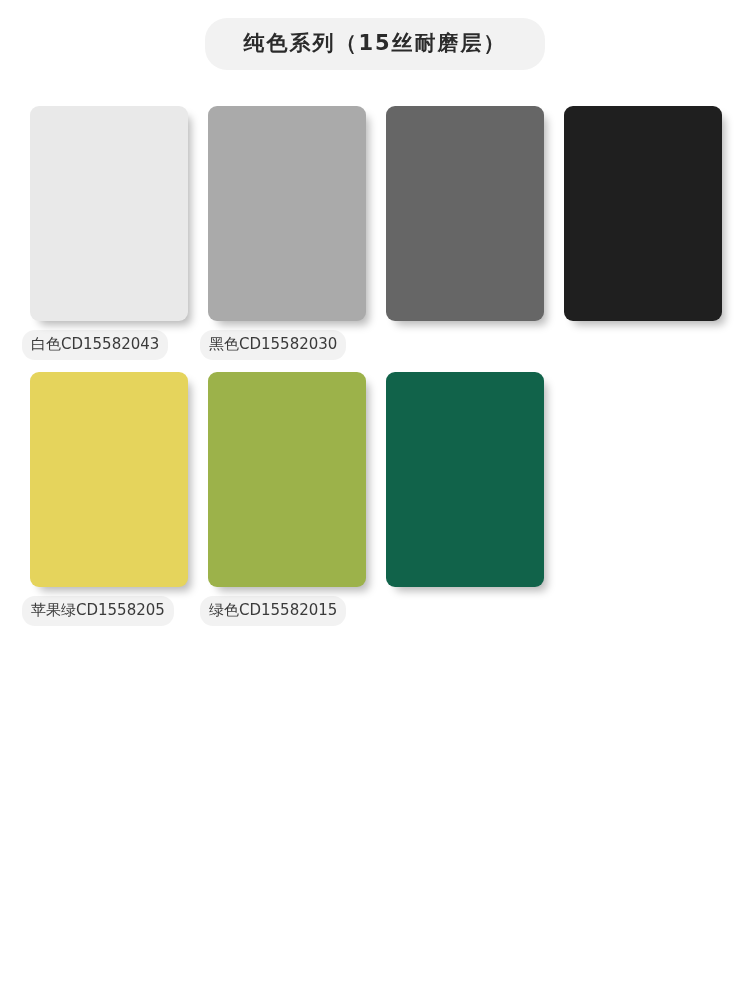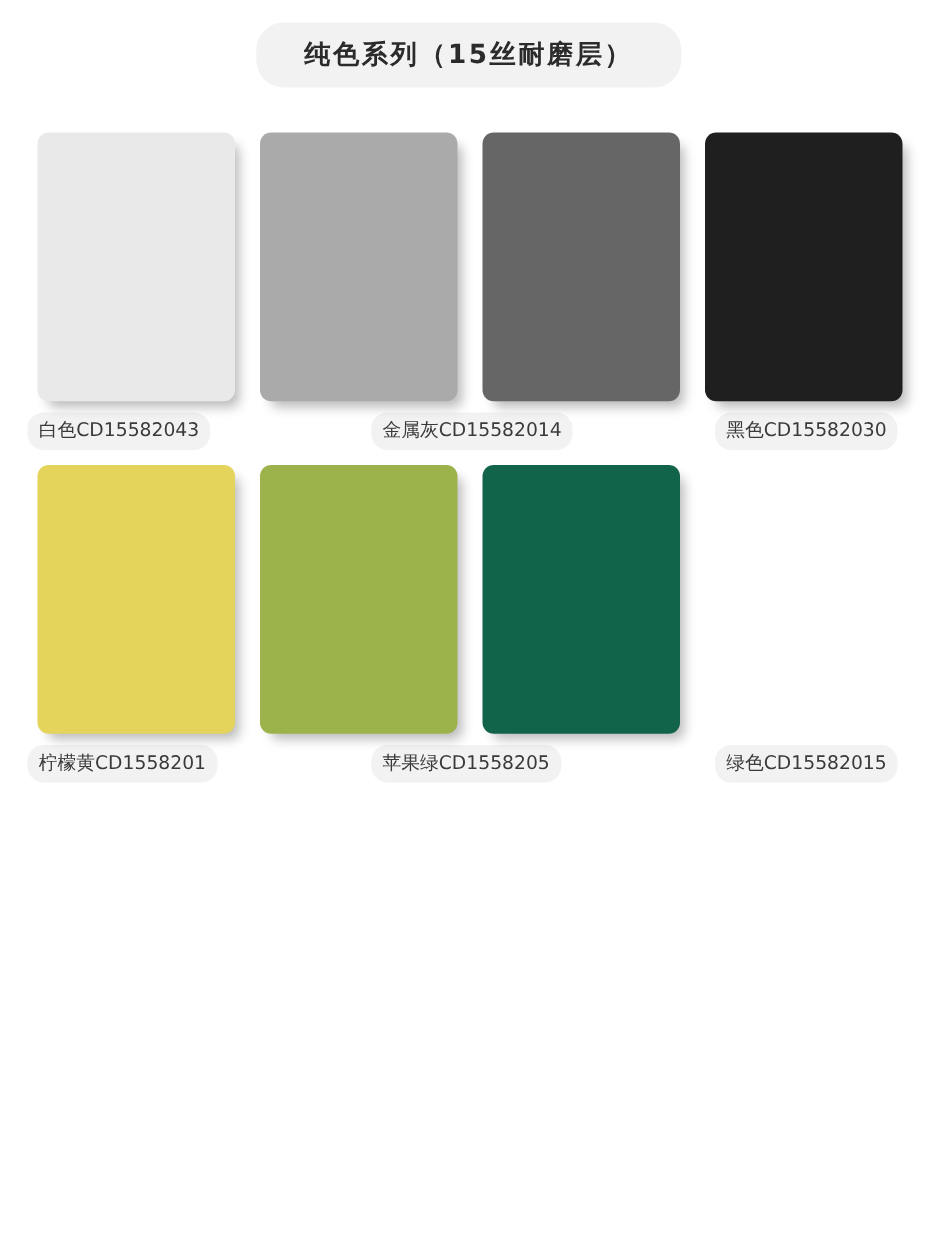--- a/index.html
+++ b/index.html
@@ -65,21 +65,20 @@
   .swatch {
     width: 158px;
     height: 215px;
     border-radius: 9px;
     box-shadow: 6px 7px 9px -3px rgba(0,0,0,0.28);
   }
   .row-labels {
     display: flex;
     padding-left: 22px;
     margin-top: 9px;
-    justify-content: space-between;
   }
   .label-cell {
     width: 178px;
     display: flex;
     justify-content: flex-start;
   }
   .label-pill {
     background: #f2f2f2;
     border-radius: 13px;
     padding: 5px 9px 6px 9px;
@@ -113,44 +112,38 @@
           </div>
           <div class="swatch-cell">
             <div class="swatch" style="background: rgb(31, 31, 31);"></div>
           </div>
         </div>
         <div class="row-labels">
           <div class="label-cell">
             <div class="label-pill">白色CD15582043</div>
           </div>
           <div class="label-cell">
-            <div class="label-pill">金属灰CD15582014</div>
-          </div>
-          <div class="label-cell">
             <div class="label-pill">黑色CD15582030</div>
           </div>
         </div>
       </div>
       <div class="row">
         <div class="row-swatches">
           <div class="swatch-cell">
             <div class="swatch" style="background: rgb(229, 212, 92);"></div>
           </div>
           <div class="swatch-cell">
             <div class="swatch" style="background: rgb(156, 178, 74);"></div>
           </div>
           <div class="swatch-cell">
             <div class="swatch" style="background: rgb(17, 99, 74);"></div>
           </div>
         </div>
         <div class="row-labels">
           <div class="label-cell">
-            <div class="label-pill">柠檬黄CD1558201</div>
-          </div>
-          <div class="label-cell">
             <div class="label-pill">苹果绿CD1558205</div>
           </div>
           <div class="label-cell">
             <div class="label-pill">绿色CD15582015</div>
           </div>
         </div>
       </div>
     </div>
 
 </div>

